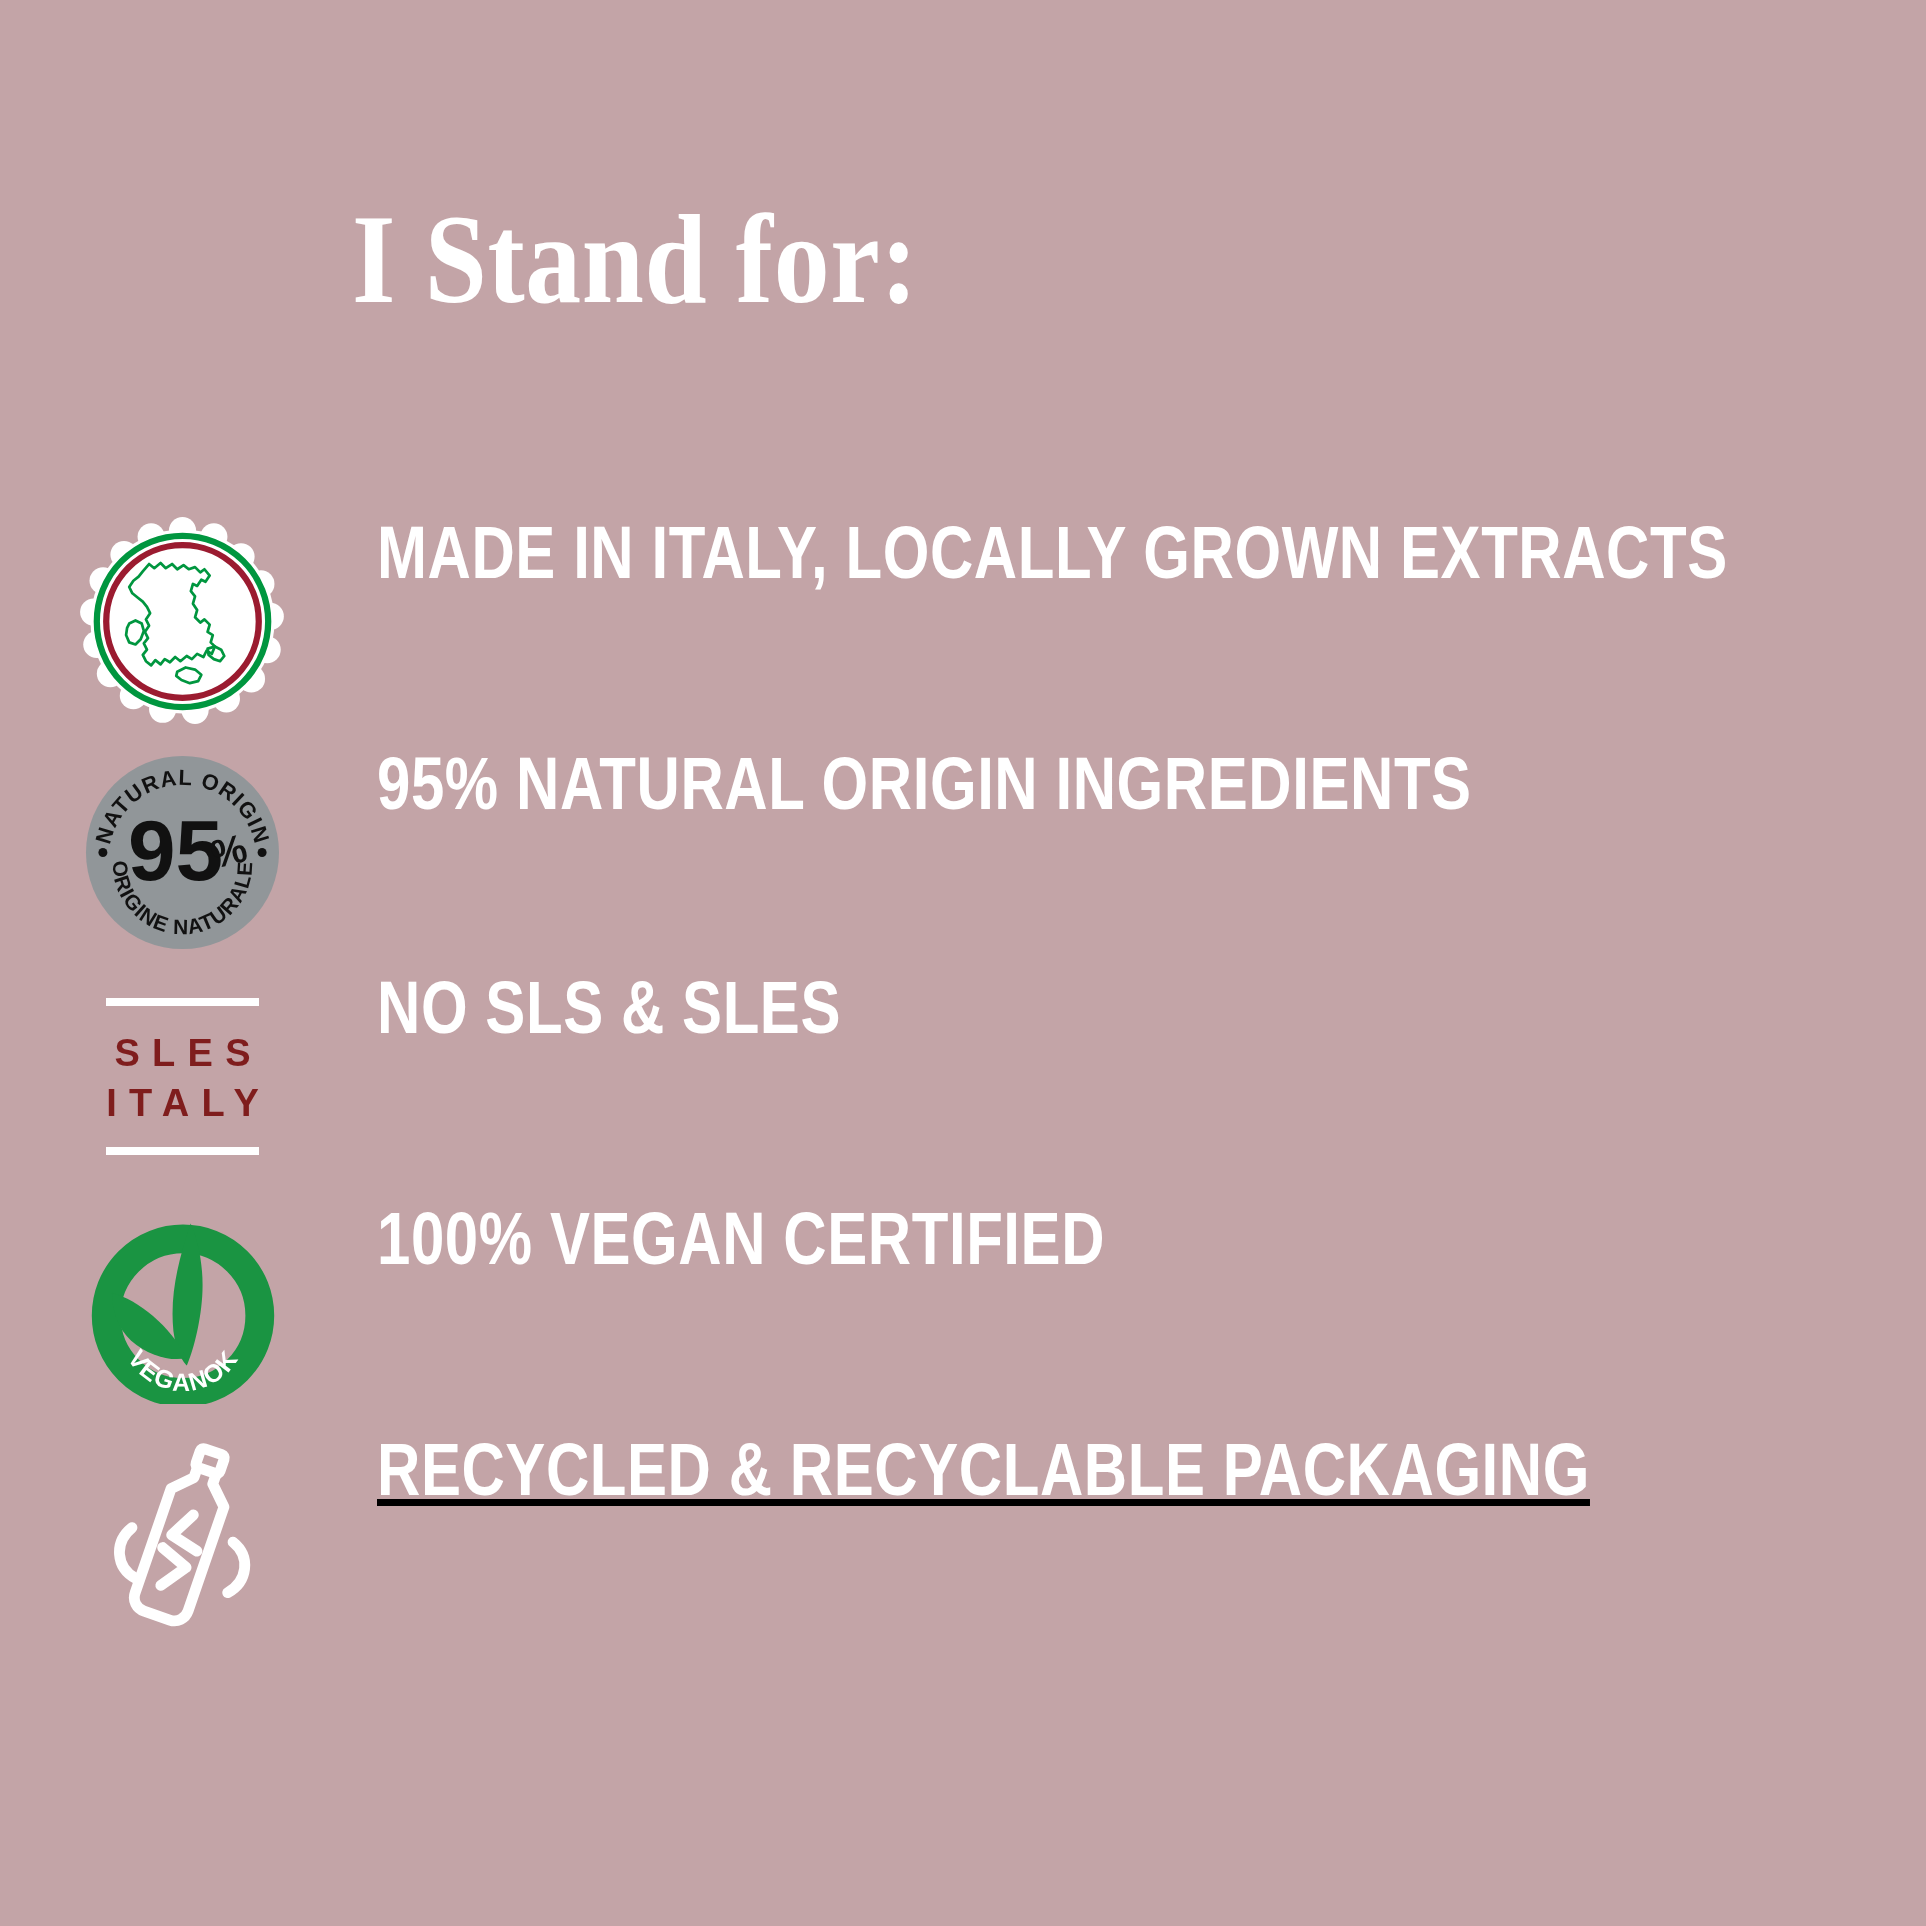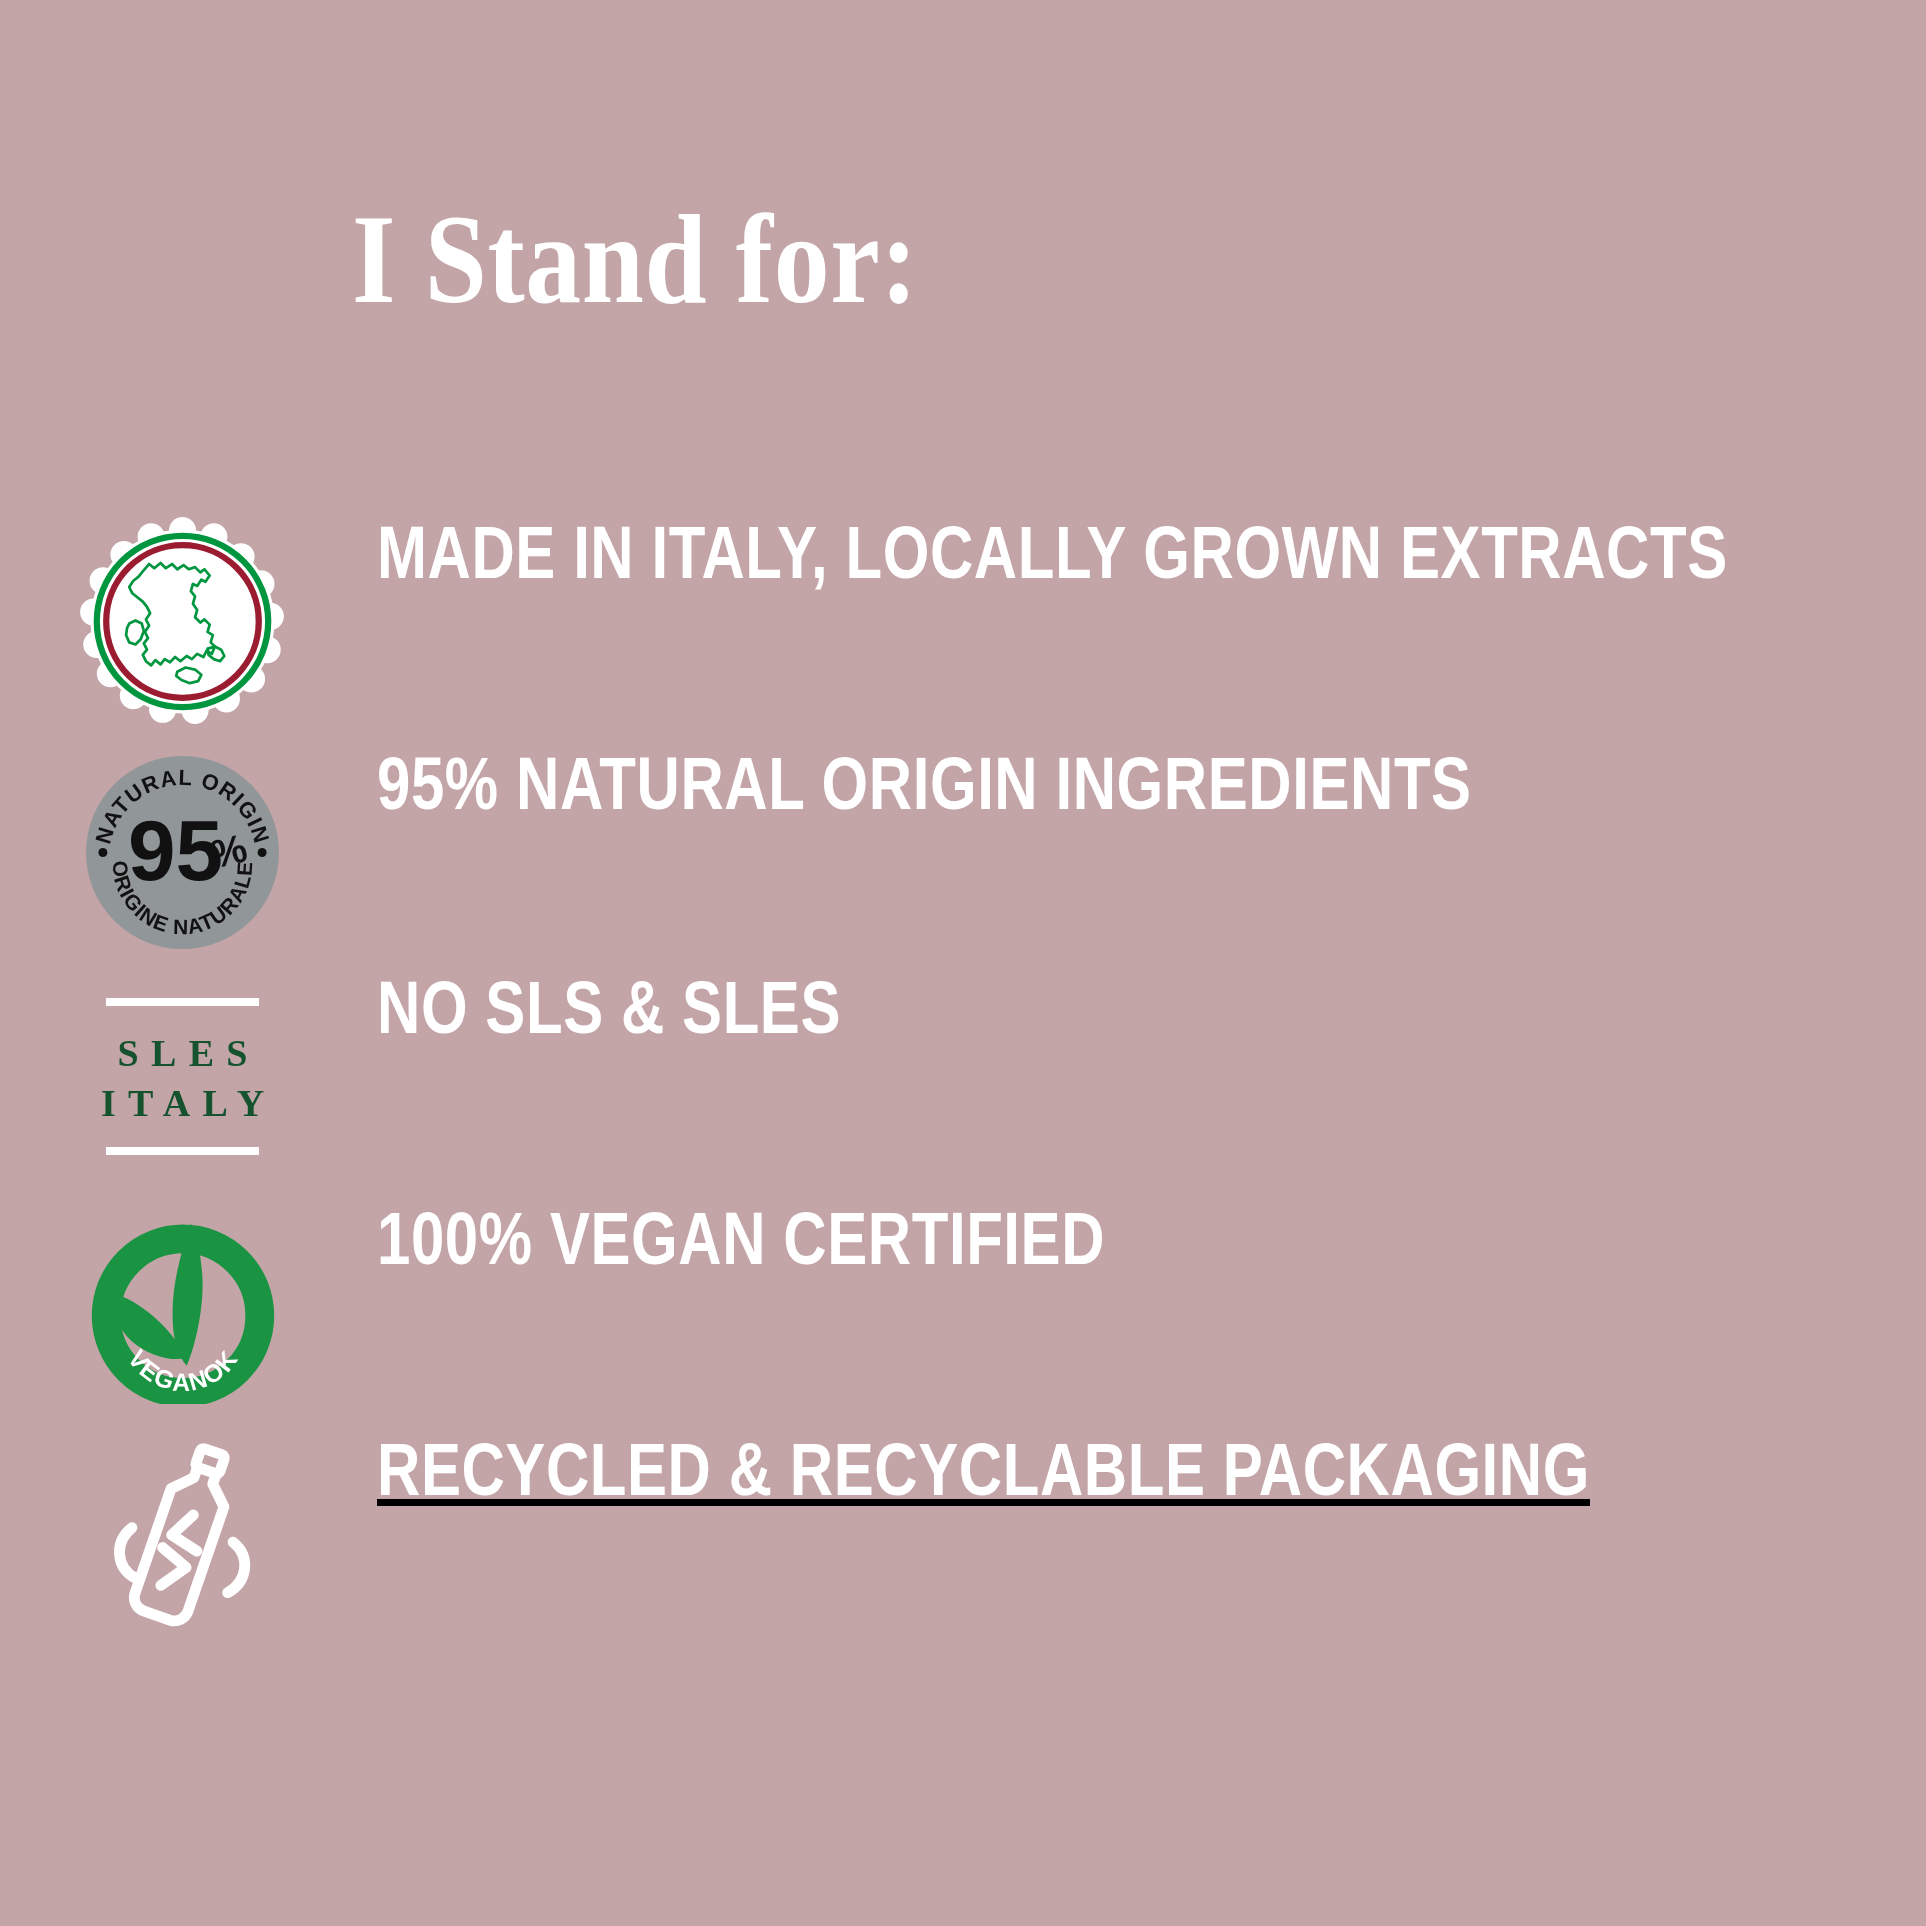--- a/index.html
+++ b/index.html
@@ -108,22 +108,22 @@
     height: 8px;
     background: #ffffff;
   }
   .sles-words {
     display: flex;
     flex-direction: column;
     align-items: center;
     padding: 21.7px 0 19px 0;
   }
   .sles-line {
-    color: #14532d;
-    font-family: Liberation Serif, serif;
+    color: #7f1d1d;
+    font-family: Liberation Sans, sans-serif;
     font-weight: 700;
     font-size: 38px;
     letter-spacing: 12.3px;
     line-height: 1.32;
     text-indent: 12.3px;
   }
 
   
   .vegan-badge {
     position: relative;

